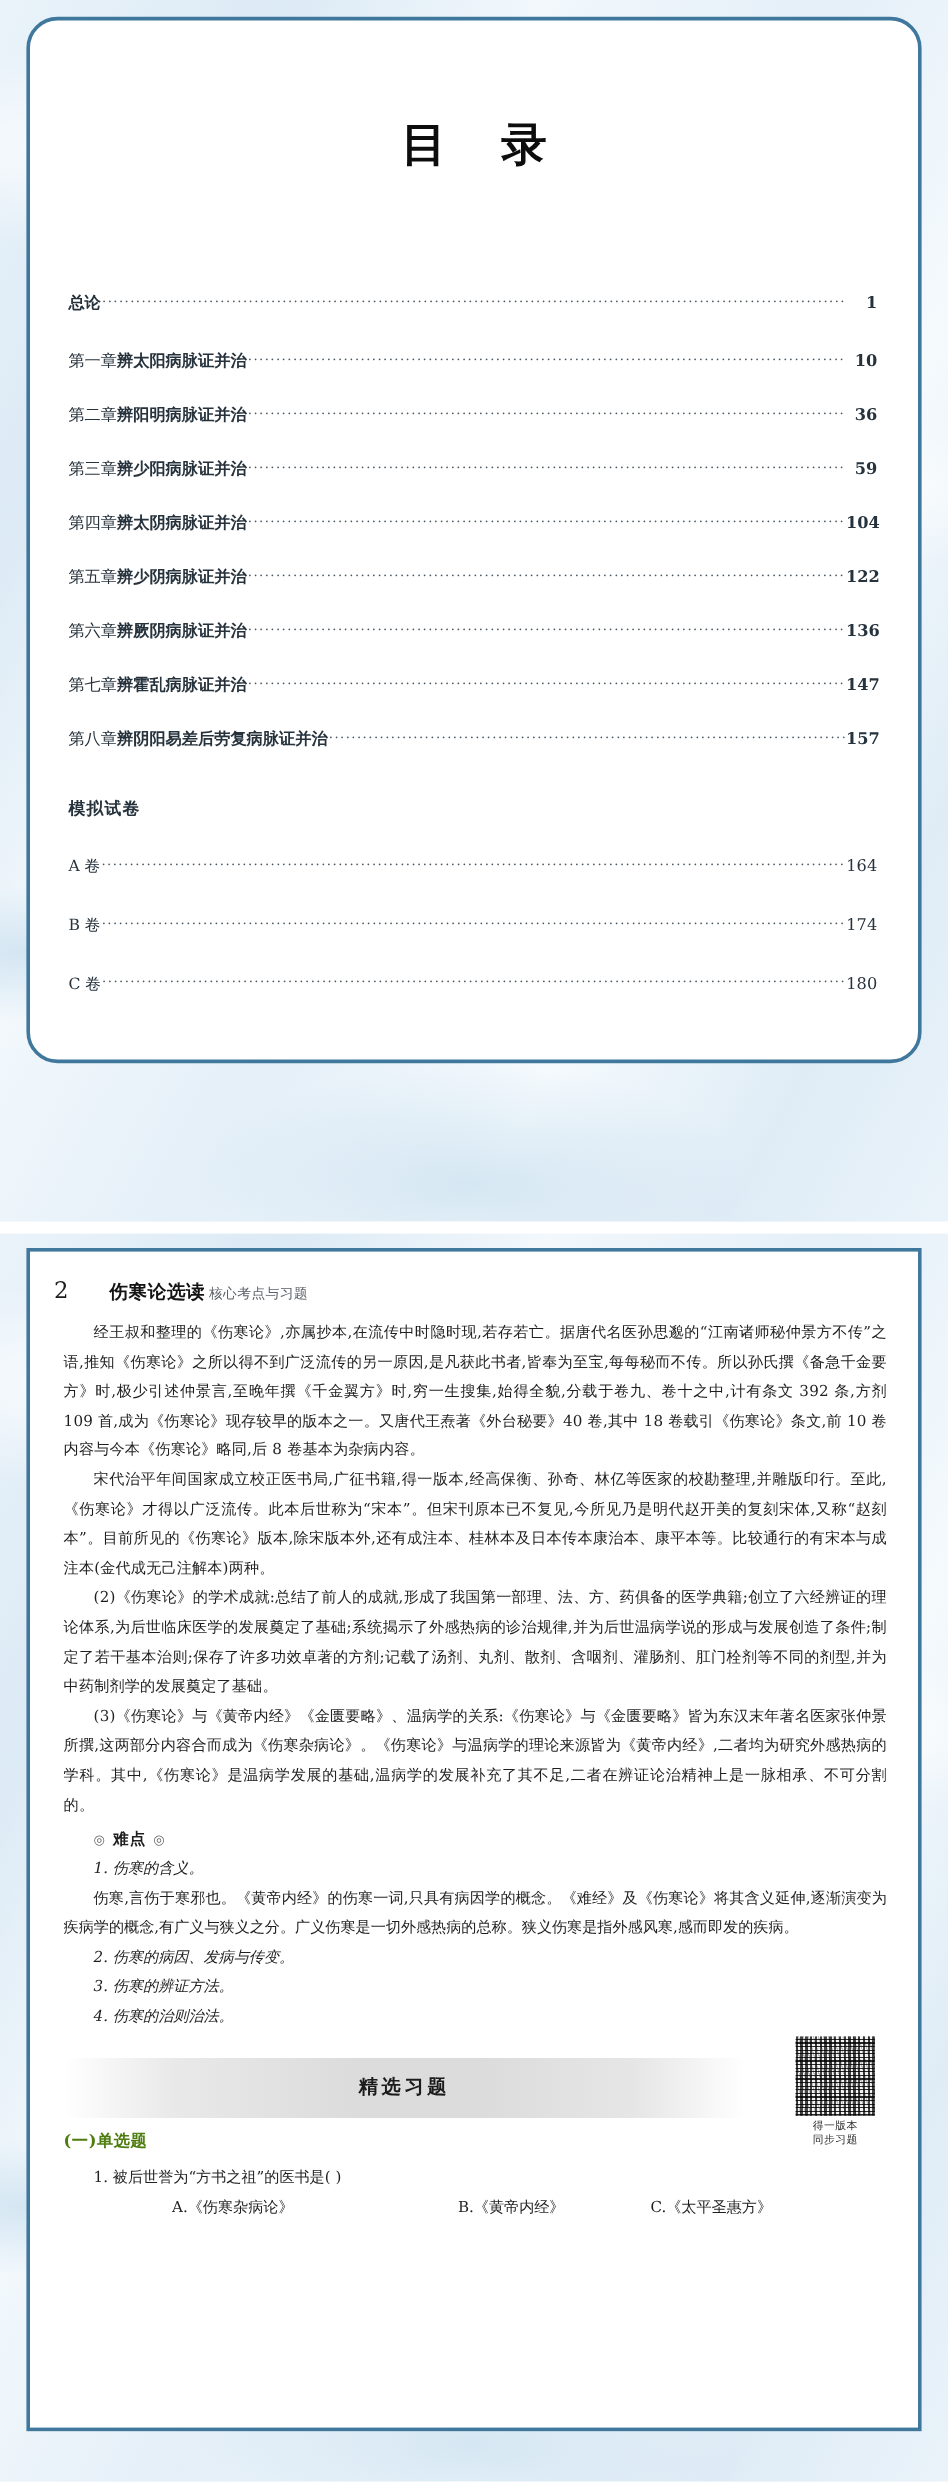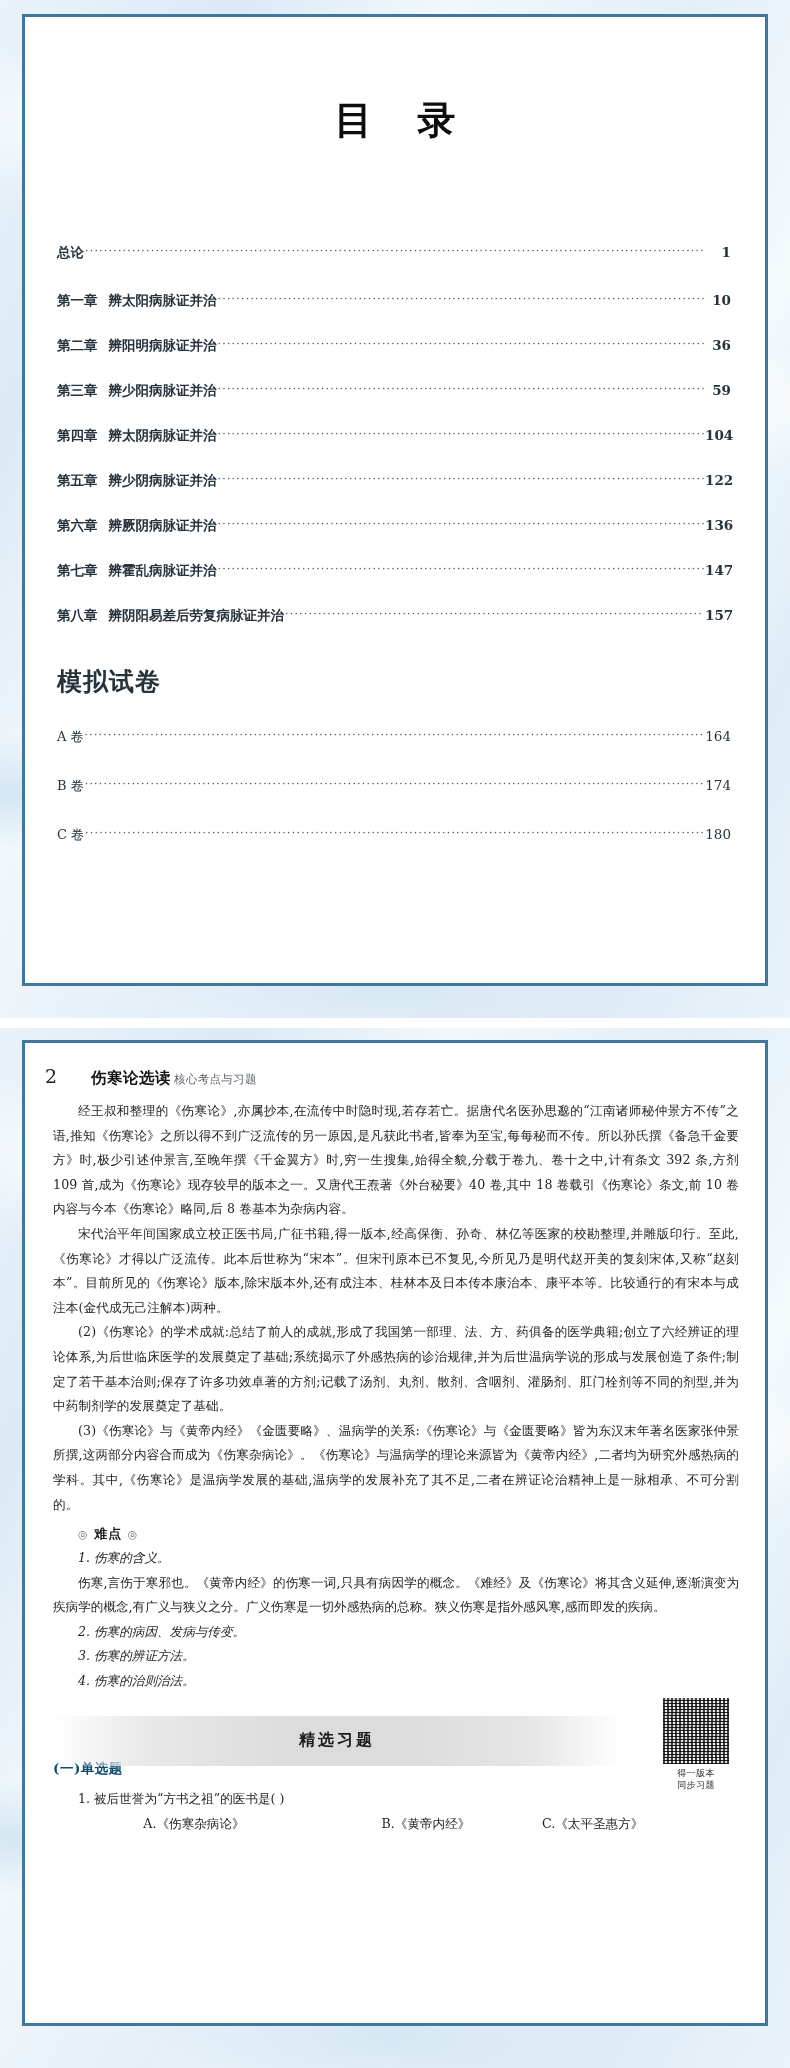--- a/index.html
+++ b/index.html
@@ -36,21 +36,21 @@
 
   .paper {
     position: absolute;
     left: 22px;
     top: 14px;
     width: 746px;
     background: #ffffff;
     border: 3px solid #40779c;
     z-index: 2;
   }
-  .toc-paper { height: 972px; }
+  .toc-paper { height: 872px; border-radius: 26px; }
 
   .toc-title {
     text-align: center;
     font-family: "DejaVu Serif", "Liberation Serif", serif;
     font-weight: 700;
     font-size: 38px;
     letter-spacing: 16px;
     color: #0d0d0d;
     padding-top: 78px;
     text-indent: 16px;
@@ -61,41 +61,41 @@
   .toc-row {
     display: flex;
     align-items: baseline;
     font-size: 13.5px;
     color: #26323c;
     margin-bottom: 27px;
     white-space: nowrap;
   }
   .toc-row.first { margin-bottom: 30px; }
   .toc-label { font-weight: 700; }
-  .toc-chap-no { font-weight: 700; margin-right: 11px; }
+  .toc-chap-no { font-weight: 400; }
   .toc-leader {
     flex: 1 1 auto;
     margin: 0 1px;
     overflow: hidden;
     position: relative;
     top: -2px;
     color: #4a5761;
     letter-spacing: 1.2px;
     font-size: 11px;
   }
   .toc-page-no {
     font-weight: 700;
     font-size: 13.5px;
     min-width: 26px;
     text-align: right;
   }
 
   .toc-section-head {
     font-weight: 700;
-    font-size: 25px;
+    font-size: 14px;
     color: #26323c;
     margin: 40px 0 30px 0;
     letter-spacing: 1px;
   }
 
   .toc-row.exam { font-weight: 400; margin-bottom: 31px; }
   .toc-row.exam .toc-label { font-weight: 400; font-size: 13px; }
   .toc-row.exam .toc-page-no { font-weight: 400; }
 
   
@@ -213,21 +213,22 @@
     font-size: 9px;
     line-height: 12px;
     color: #2a2a2a;
     margin-top: 3px;
     letter-spacing: .4px;
   }
 
   .q-group-title {
     font-weight: 700;
     font-size: 13.5px;
-    color: #0c4a6e;
+    color: #4d7c0f;
+    margin-top: 16px;
     letter-spacing: .5px;
   }
   .q-stem {
     font-size: 12.6px;
     line-height: 24px;
     color: #1f1f1f;
     margin-top: 9px;
     text-indent: 25px;
   }
   .q-options {

